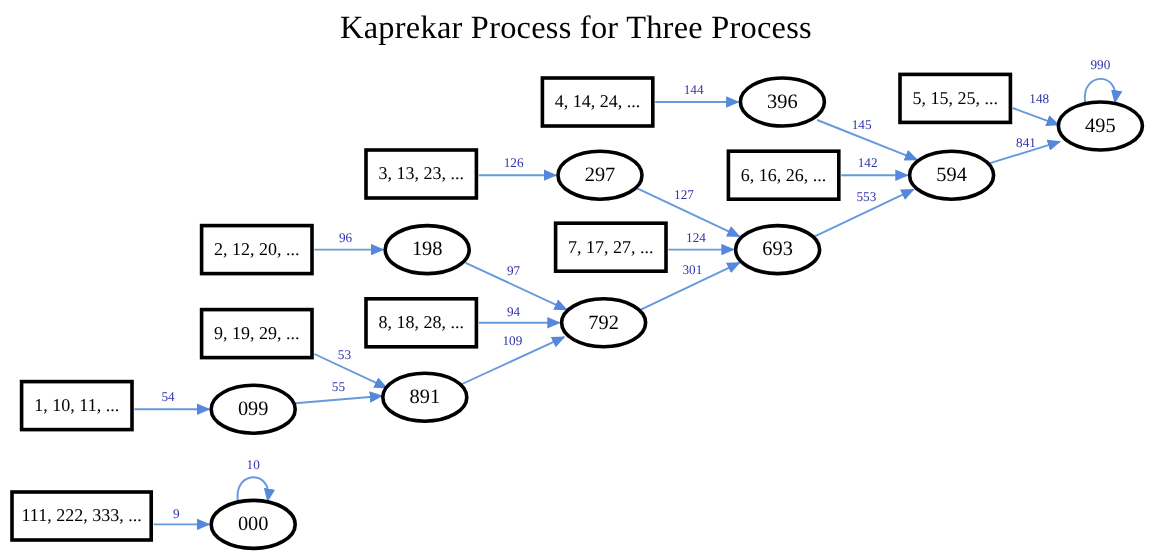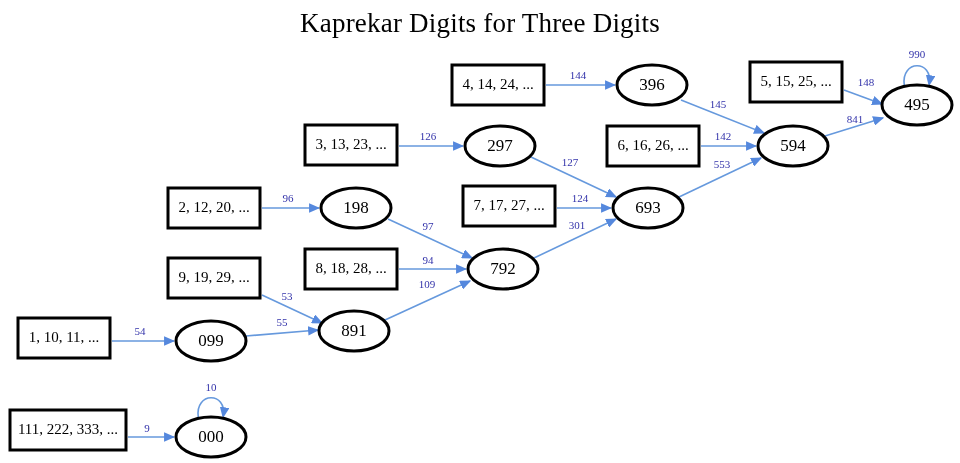--- a/index.html
+++ b/index.html
@@ -62,21 +62,21 @@
     fill: #3333aa;
     text-anchor: middle;
     dominant-baseline: middle;
   }
 </style>
 </head>
 <body>
 
 <div id="page">
 
-  <div id="title">Kaprekar Digits for Three Digits</div>
+  <div id="title">Kaprekar Process for Three Process</div>
 
   <svg id="diagram" width="960" height="463">
     <defs>
       <marker id="arrowhead" markerWidth="7" markerHeight="6" refX="6.2" refY="3" orient="auto" markerUnits="strokeWidth">
         <path d="M0,0 L7,3 L0,6 z" fill="#5588dd"></path>
       </marker>
       <marker id="arrowhead-loop" markerWidth="7" markerHeight="6" refX="5.5" refY="3" orient="auto" markerUnits="strokeWidth">
         <path d="M0,0 L7,3 L0,6 z" fill="#5588dd"></path>
       </marker>
     </defs>

